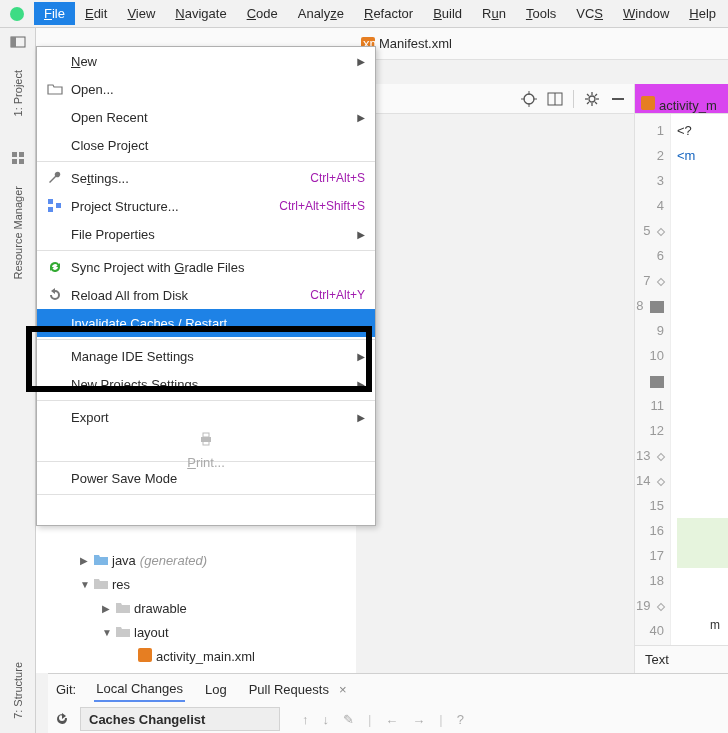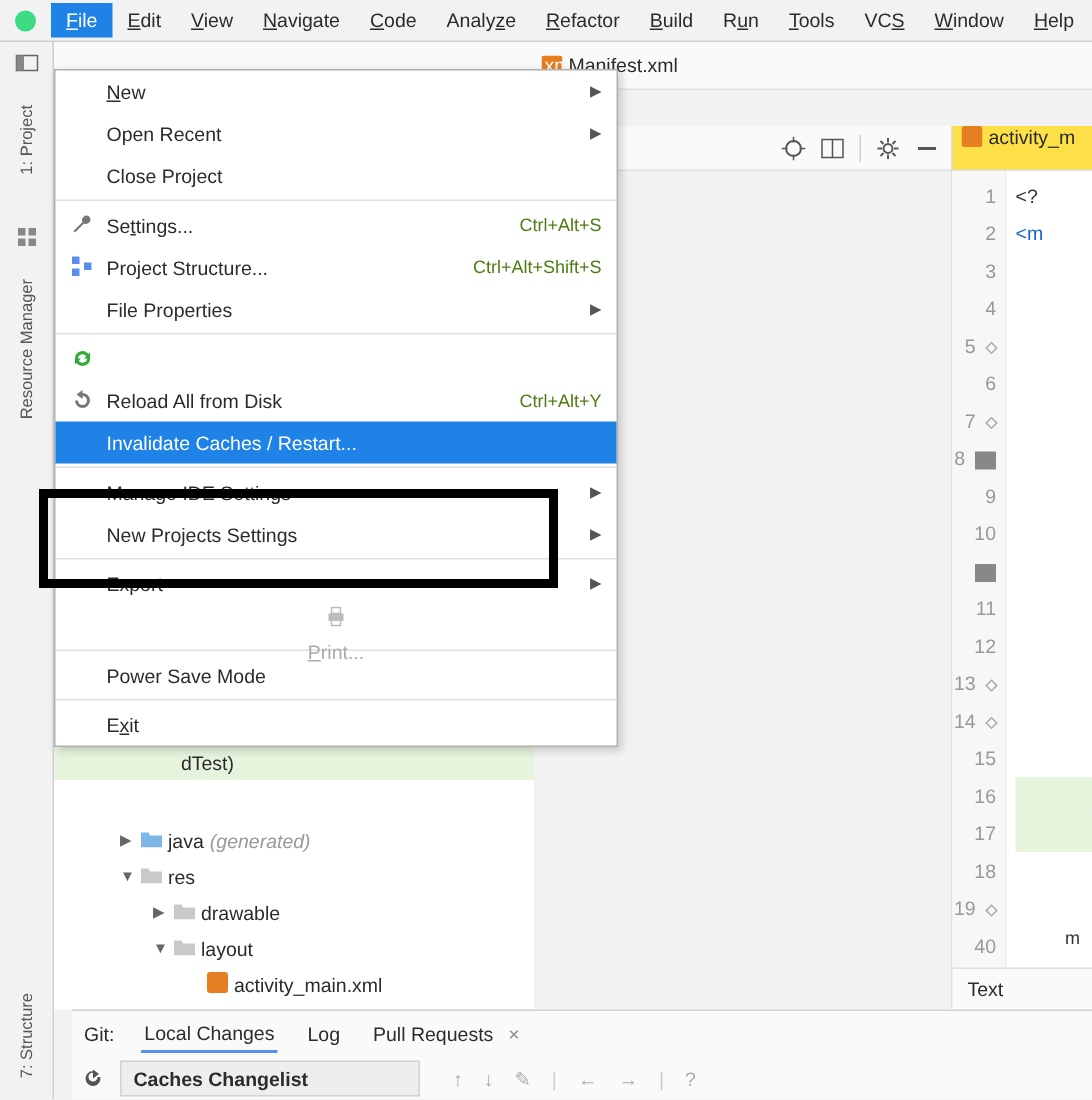--- a/index.html
+++ b/index.html
@@ -32,35 +32,35 @@
   .tree { position:absolute; left:36px; top:114px; width:320px; bottom:60px; background:#fff; padding:4px 0; overflow:hidden; }
   .tree-row { display:flex; align-items:center; height:24px; padding-left:8px; gap:4px; }
   .tree-indent-1 { padding-left: 44px; }
   .tree-indent-2 { padding-left: 66px; }
   .tree-indent-3 { padding-left: 88px; }
   .tree-arrow { width:10px; color:#666; font-size:10px; display:inline-block; }
   .gen { color:#999; font-style: italic; }
   .green-row { background:#e6f4dd; }
 
   
-  .dropdown { position:absolute; left:36px; top:46px; width:376px; background:#fff; border:1px solid #b0b0b0; box-shadow:2px 2px 6px rgba(0,0,0,.2); z-index:10; }
+  .dropdown { position:absolute; left:36px; top:46px; width:340px; background:#fff; border:1px solid #b0b0b0; box-shadow:2px 2px 6px rgba(0,0,0,.2); z-index:10; }
   .dd-item { display:flex; align-items:center; height:28px; padding:0 10px 0 10px; gap:8px; }
   .dd-item .lbl { flex:1; }
-  .dd-item .shortcut { color:#4d7c0f; font-size:12px; }
+  .dd-item .shortcut { color:#a21caf; font-size:12px; }
   .dd-item .sub { color:#555; font-size:10px; }
   .dd-sep { height:1px; background:#e0e0e0; margin:2px 0; }
   .dd-item.selected { background:#1e82e6; color:#fff; }
   .dd-item.disabled { color:#aaa;flex-direction:column; }
   .dd-icon { width:16px; height:16px; display:flex; align-items:center; justify-content:center; }
 
   .highlight-box { position:absolute; left:26px; top:326px; width:346px; height:66px; border:6px solid #000; z-index:20; pointer-events:none; }
 
   
   .editor { position:absolute; top:84px; right:0; width:94px; bottom:60px; background:#fff; border-left:1px solid #e0e0e0; display:flex; }
-  .editor-tab { position:absolute; top:84px; right:0; width:94px; height:30px; background:#fde047; border-bottom:1px solid #e0e0e0; border-left:1px solid #e0e0e0; display:flex; align-items:flex-start; gap:4px; padding:0 6px; }
+  .editor-tab { position:absolute; top:84px; right:0; width:94px; height:30px; background:#d946ef; border-bottom:1px solid #e0e0e0; border-left:1px solid #e0e0e0; display:flex; align-items:flex-end; gap:4px; padding:0 6px; }
   .gutter { width:36px; background:#f7f7f7; border-right:1px solid #eee; text-align:right; padding:4px 6px 0 0; color:#999; font-size:12px; line-height:25px; }
   .code { flex:1; padding:4px 0 0 6px; font-family: Consolas, monospace; font-size:13px; line-height:25px; color:#333; overflow:hidden;}
   .gutter-icon { display:inline-block; width:14px; height:12px; background:#888; vertical-align:middle; margin-left:3px;}
   .gutter-dot { display:inline-block; width:6px; height:6px; border:1px solid #aaa; transform:rotate(45deg); margin-left:4px; vertical-align:middle; }
   .code-green { background:#e6f4dd; display:block; }
 
   .editor-bottom-tabs { position:absolute; right:0; bottom:60px; width:94px; height:28px; background:#fafafa; border-top:1px solid #e0e0e0; border-left:1px solid #e0e0e0; display:flex; align-items:center; padding:0 10px; gap:18px;}
   .editor-bottom-tabs .t { font-size:13px; }
 
   
@@ -181,20 +181,28 @@
   <span>activity_m</span>
 </div>
 
 <div class="dropdown" id="dropdown">
     <div class="dd-item">
       <span class="dd-icon"></span>
       <span class="lbl"><u>N</u>ew</span>
       <span class="sub">▶</span>
     </div>
     <div class="dd-item">
+      <span class="dd-icon">
+        <svg viewBox="0 0 16 16">
+          <path d="M1 4h5l1 2h8v7H1z" fill="none" stroke="#777" stroke-width="1.2"></path>
+        </svg>
+      </span>
+      <span class="lbl">Open...</span>
+    </div>
+    <div class="dd-item">
       <span class="dd-icon"></span>
       <span class="lbl">Open Recent</span>
       <span class="sub">▶</span>
     </div>
     <div class="dd-item">
       <span class="dd-icon"></span>
       <span class="lbl">Close Project</span>
     </div>
     <div class="dd-sep"></div>
     <div class="dd-item">
@@ -222,20 +230,21 @@
       <span class="lbl">File Properties</span>
       <span class="sub">▶</span>
     </div>
     <div class="dd-sep"></div>
     <div class="dd-item">
       <span class="dd-icon">
         <svg viewBox="0 0 16 16">
           <path d="M3 8a5 5 0 0 1 9-3l1-1v4h-4l1.5-1.5A3 3 0 0 0 5 8zM13 8a5 5 0 0 1-9 3l-1 1V8h4L5.5 9.5A3 3 0 0 0 11 8z" fill="#3a3"></path>
         </svg>
       </span>
+      <span class="lbl">Sync Project with <u>G</u>radle Files</span>
     </div>
     <div class="dd-item">
       <span class="dd-icon">
         <svg viewBox="0 0 16 16">
           <path d="M8 3V1L4 4l4 3V5a3 3 0 1 1-3 3H3a5 5 0 1 0 5-5z" fill="#777"></path>
         </svg>
       </span>
       <span class="lbl">Reload All from Disk</span>
       <span class="shortcut">Ctrl+Alt+Y</span>
     </div>
@@ -271,21 +280,20 @@
       <span class="lbl"><u>P</u>rint...</span>
     </div>
     <div class="dd-sep"></div>
     <div class="dd-item">
       <span class="dd-icon"></span>
       <span class="lbl">Power Save Mode</span>
     </div>
     <div class="dd-sep"></div>
     <div class="dd-item">
       <span class="dd-icon"></span>
-      <span class="lbl">E<u>x</u>it</span>
     </div>
   </div>
 
 <div class="highlight-box"></div>
 
 <div class="tree">
   <div style="height:378px"></div>
   <div class="tree-row green-row">
     <span style="margin-left:auto; padding-right:200px">dTest)</span>
   </div>

